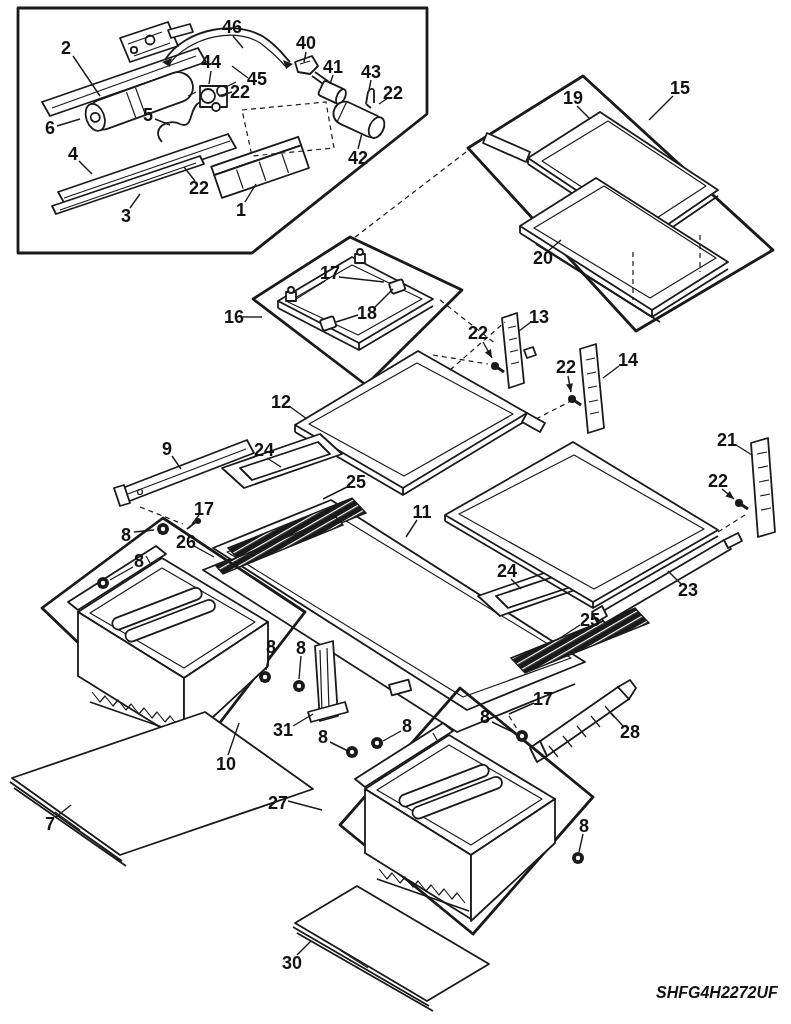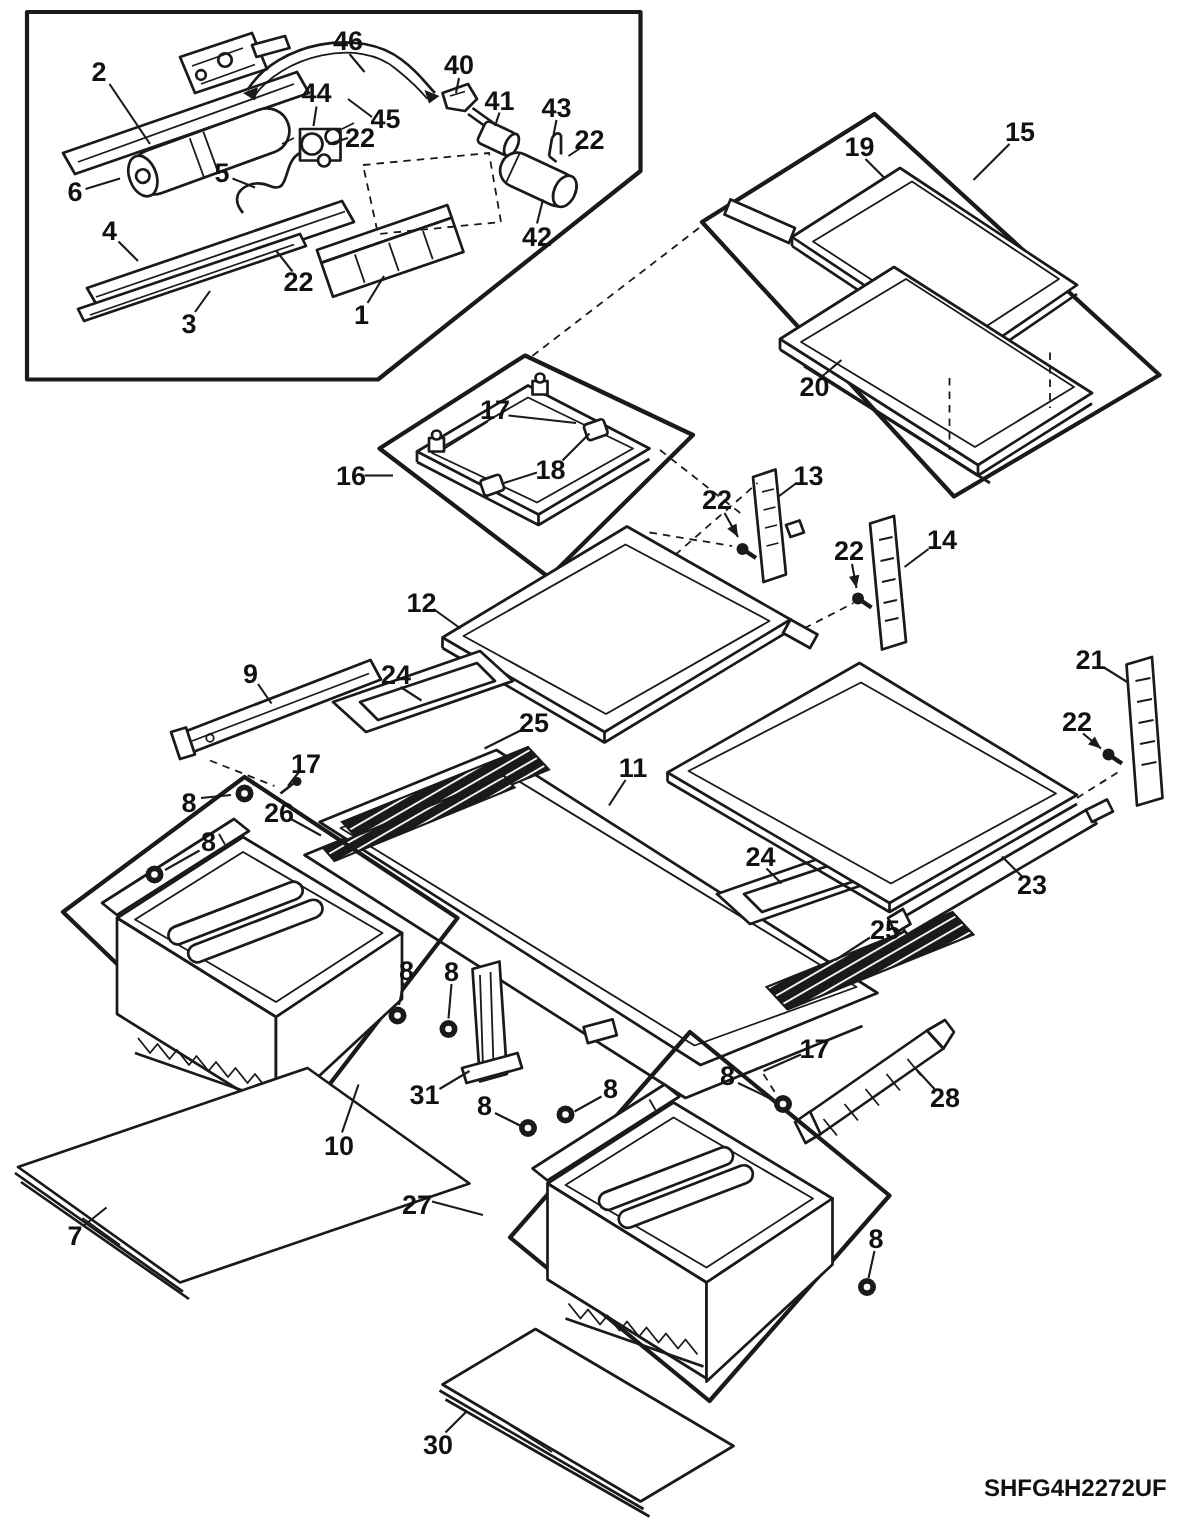--- a/index.html
+++ b/index.html
@@ -3,21 +3,21 @@
 <meta charset="utf-8">
 <style>
   html,body{margin:0;padding:0;background:#fff;}
   .stage{
     position:relative;width:791px;height:1024px;background:#ffffff;
     font-family:"Liberation Sans",sans-serif;overflow:hidden;
   }
   .stage svg{position:absolute;left:0;top:0;}
   .part-code{
     position:absolute;left:656px;top:984px;width:130px;
-    font-weight:bold;font-size:16px;color:#111;letter-spacing:0px;
+    font-weight:bold;font-size:16px;color:#111;letter-spacing:0px;font-style:italic;
   }
   svg .outline{fill:none;stroke:#1a1a1a;stroke-width:2.8;stroke-linejoin:round;}
   svg .part{fill:#ffffff;stroke:#1a1a1a;stroke-width:1.8;stroke-linejoin:round;}
   svg .thin{fill:none;stroke:#1a1a1a;stroke-width:1.2;stroke-linejoin:round;}
   svg .med{fill:none;stroke:#1a1a1a;stroke-width:1.8;stroke-linejoin:round;}
   svg .dash{fill:none;stroke:#1a1a1a;stroke-width:1.2;stroke-dasharray:5 4;}
   svg text.callout{font-family:"Liberation Sans",sans-serif;font-weight:bold;font-size:18px;fill:#111;}
   svg .leader{stroke:#1a1a1a;stroke-width:1.4;fill:none;}
 </style>
 </head>

